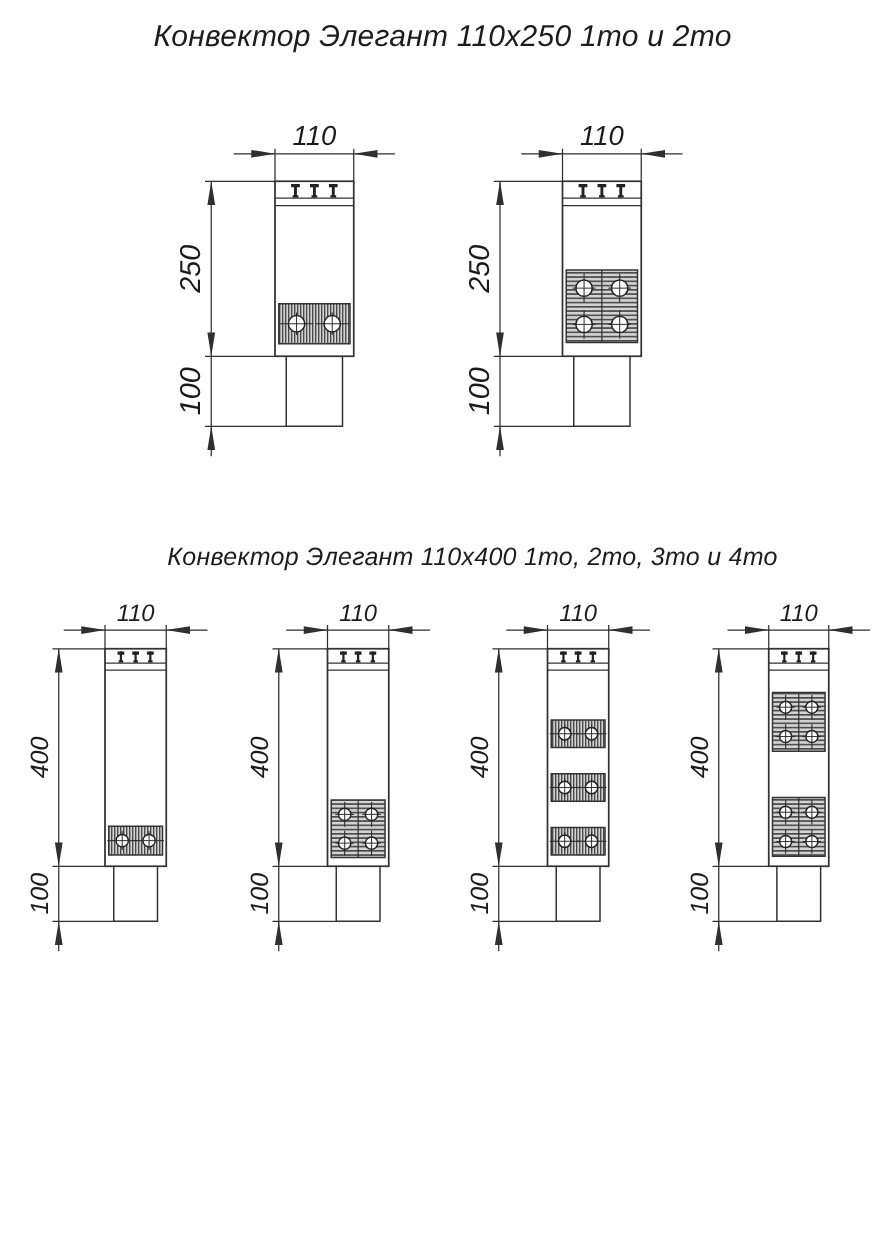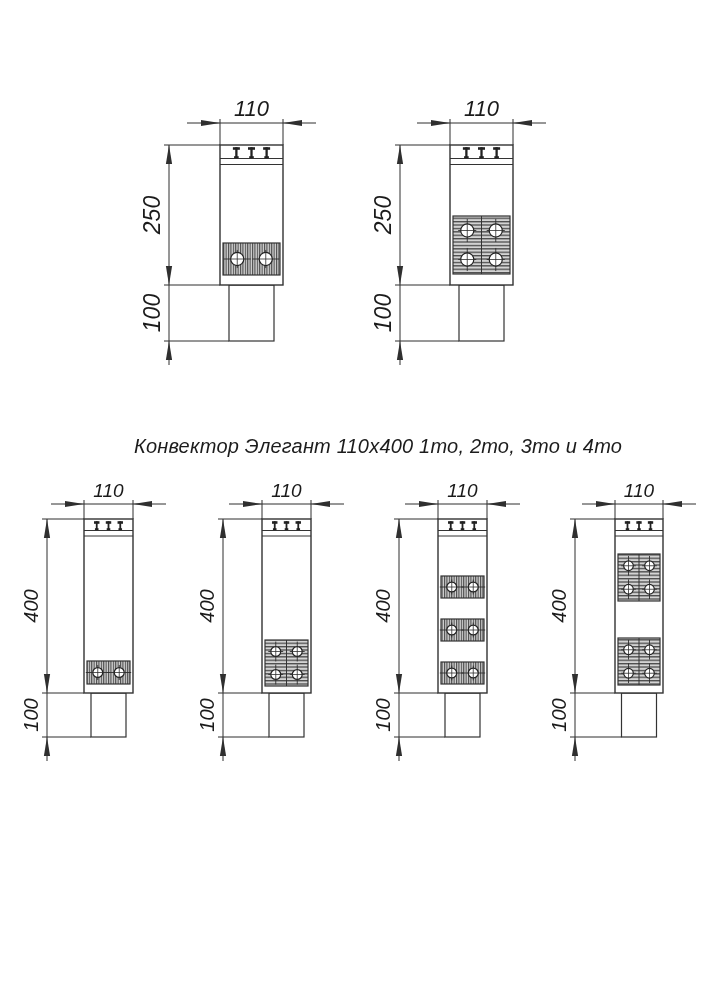--- a/index.html
+++ b/index.html
@@ -13,20 +13,21 @@
   }
   .title1{top:16px;left:0;width:708px;font-size:24px;}
   .title2{top:435px;left:44px;width:668px;font-size:20px;}
   svg{position:absolute;left:0;top:0;}
   svg text{font-family:"Liberation Sans",sans-serif;font-style:italic;}
 </style>
 </head>
 <body>
 
 <div class="canvas">
+  <div class="title title1">Конвектор Элегант 110x250 1то и 2то</div>
   <div class="title title2">Конвектор Элегант 110x400 1то, 2то, 3то и 4то</div>
   <svg id="drawing" width="708" height="1000" viewBox="0 0 708 1000">
       <defs>
         <pattern id="vh" width="2.4" height="4" patternUnits="userSpaceOnUse">
           <rect width="2.4" height="4" fill="#d3d3d3"></rect>
           <rect width="1.1" height="4" fill="#4a4a4a"></rect>
         </pattern>
         <pattern id="hh" width="4" height="3.4" patternUnits="userSpaceOnUse">
           <rect width="4" height="3.4" fill="#d3d3d3"></rect>
           <rect width="4" height="1.3" fill="#4a4a4a"></rect>

